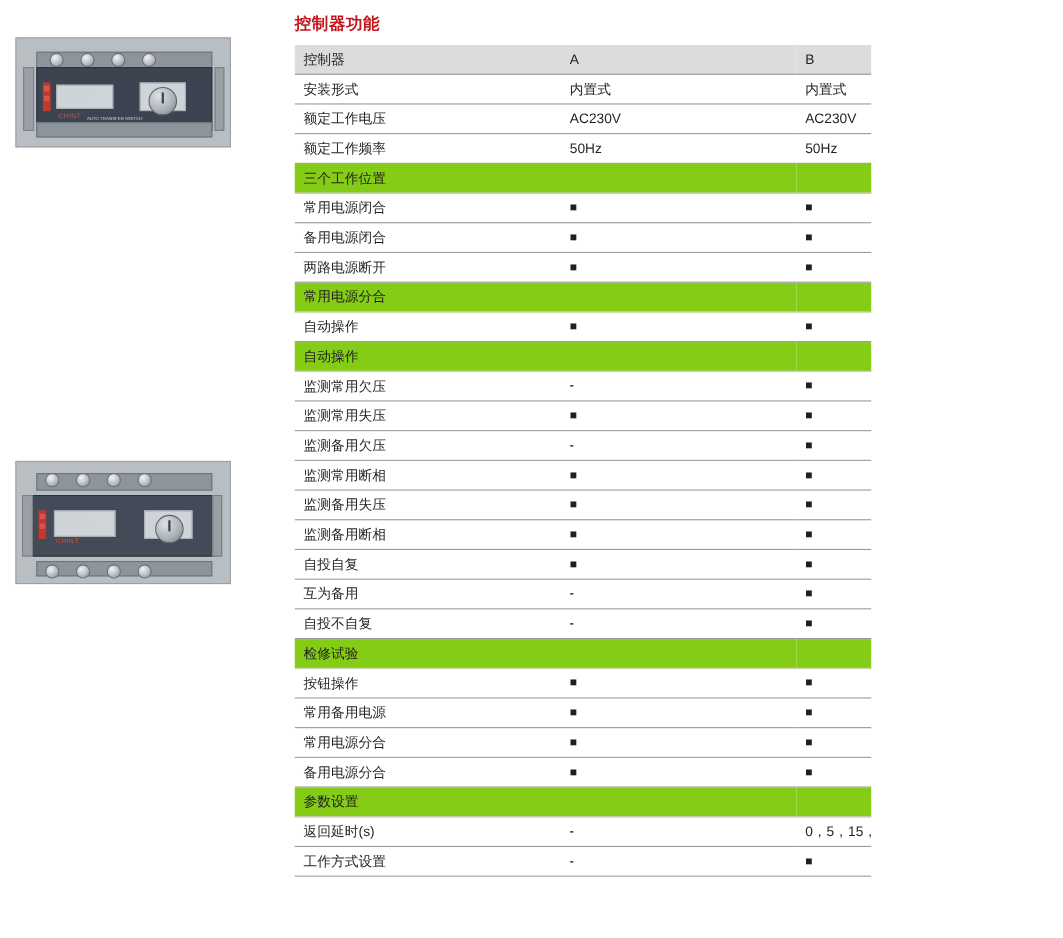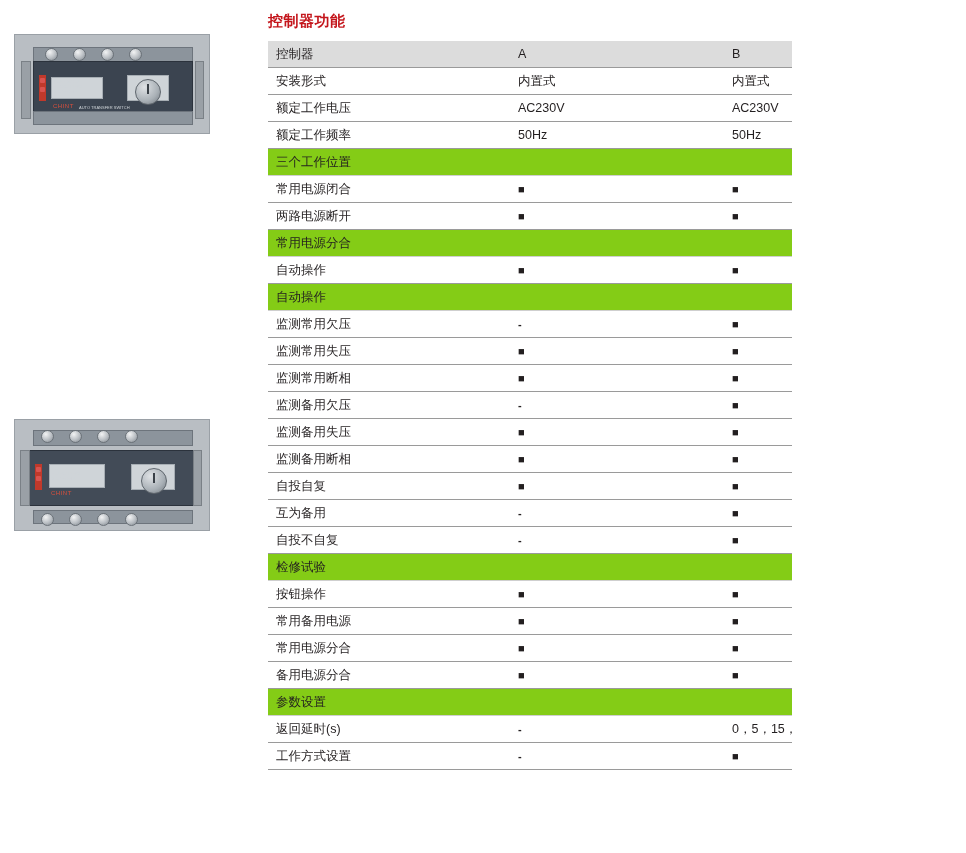--- a/index.html
+++ b/index.html
@@ -243,20 +243,25 @@
             <td class="c0">三个工作位置</td>
             <td class="c1"></td>
             <td class="c2"></td>
           </tr>
           <tr class="data">
             <td class="c0">常用电源闭合</td>
             <td class="c1 mark">■</td>
             <td class="c2 mark">■</td>
           </tr>
           <tr class="data">
+            <td class="c0">备用电源闭合</td>
+            <td class="c1 mark">■</td>
+            <td class="c2 mark">■</td>
+          </tr>
+          <tr class="data">
             <td class="c0">两路电源断开</td>
             <td class="c1 mark">■</td>
             <td class="c2 mark">■</td>
           </tr>
           <tr class="section">
             <td class="c0">常用电源分合</td>
             <td class="c1"></td>
             <td class="c2"></td>
           </tr>
           <tr class="data">
@@ -273,27 +278,27 @@
             <td class="c0">监测常用欠压</td>
             <td class="c1 mark dash">-</td>
             <td class="c2 mark">■</td>
           </tr>
           <tr class="data">
             <td class="c0">监测常用失压</td>
             <td class="c1 mark">■</td>
             <td class="c2 mark">■</td>
           </tr>
           <tr class="data">
+            <td class="c0">监测备用欠压</td>
+            <td class="c1 mark dash">-</td>
+            <td class="c2 mark">■</td>
+          </tr>
+          <tr class="data">
             <td class="c0">监测常用断相</td>
             <td class="c1 mark">■</td>
-            <td class="c2 mark">■</td>
-          </tr>
-          <tr class="data">
-            <td class="c0">监测备用欠压</td>
-            <td class="c1 mark dash">-</td>
             <td class="c2 mark">■</td>
           </tr>
           <tr class="data">
             <td class="c0">监测备用失压</td>
             <td class="c1 mark">■</td>
             <td class="c2 mark">■</td>
           </tr>
           <tr class="data">
             <td class="c0">监测备用断相</td>
             <td class="c1 mark">■</td>

